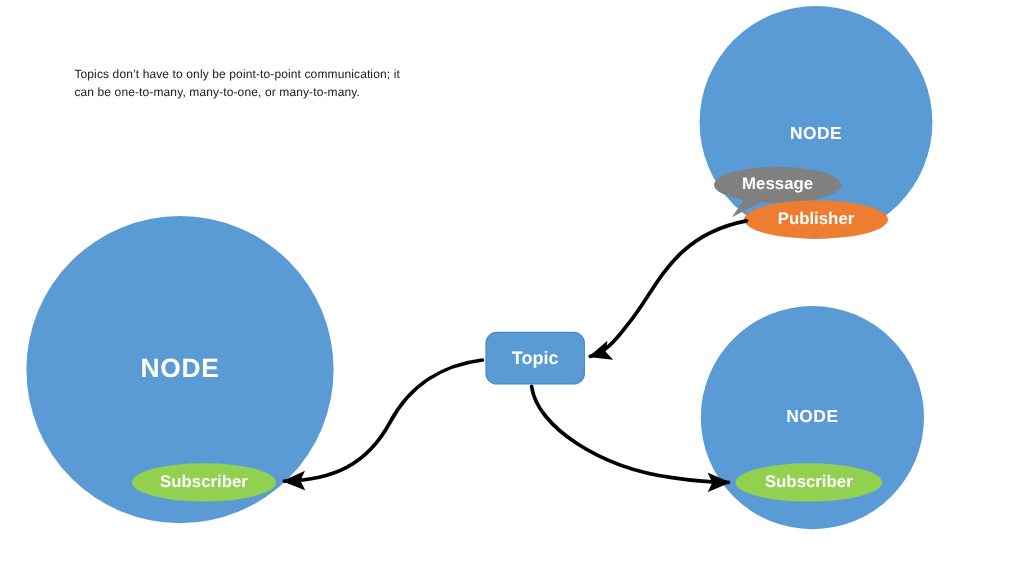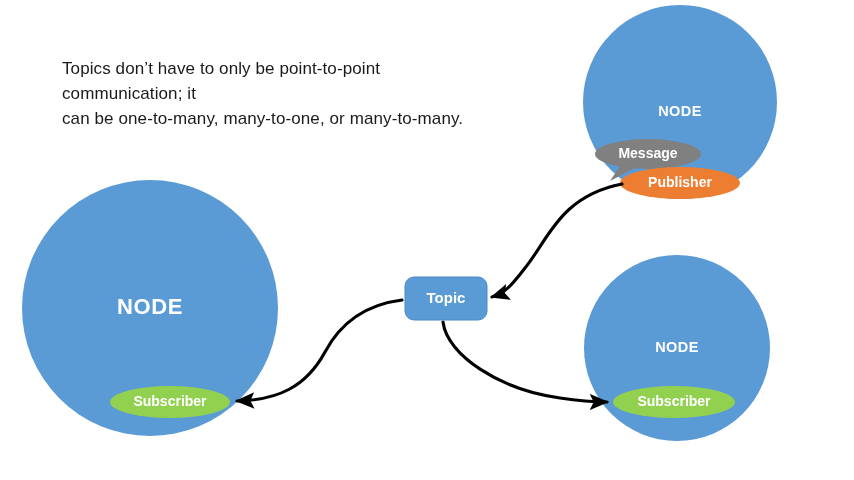--- a/index.html
+++ b/index.html
@@ -24,21 +24,21 @@
     top: 0;
     width: 854px;
     height: 480px;
   }
   .caption {
     position: absolute;
     left: 62px;
     top: 56px;
     width: 420px;
     font-family: "Liberation Sans", sans-serif;
-    font-size: 17px;
+    font-size: 10px;
     line-height: 1.48;
     color: #1a1a1a;
     letter-spacing: 0.1px;
     white-space: pre-line;
   }
   .svg-label {
     font-family: "Liberation Sans", sans-serif;
     font-weight: bold;
     fill: #ffffff;
     text-anchor: middle;

